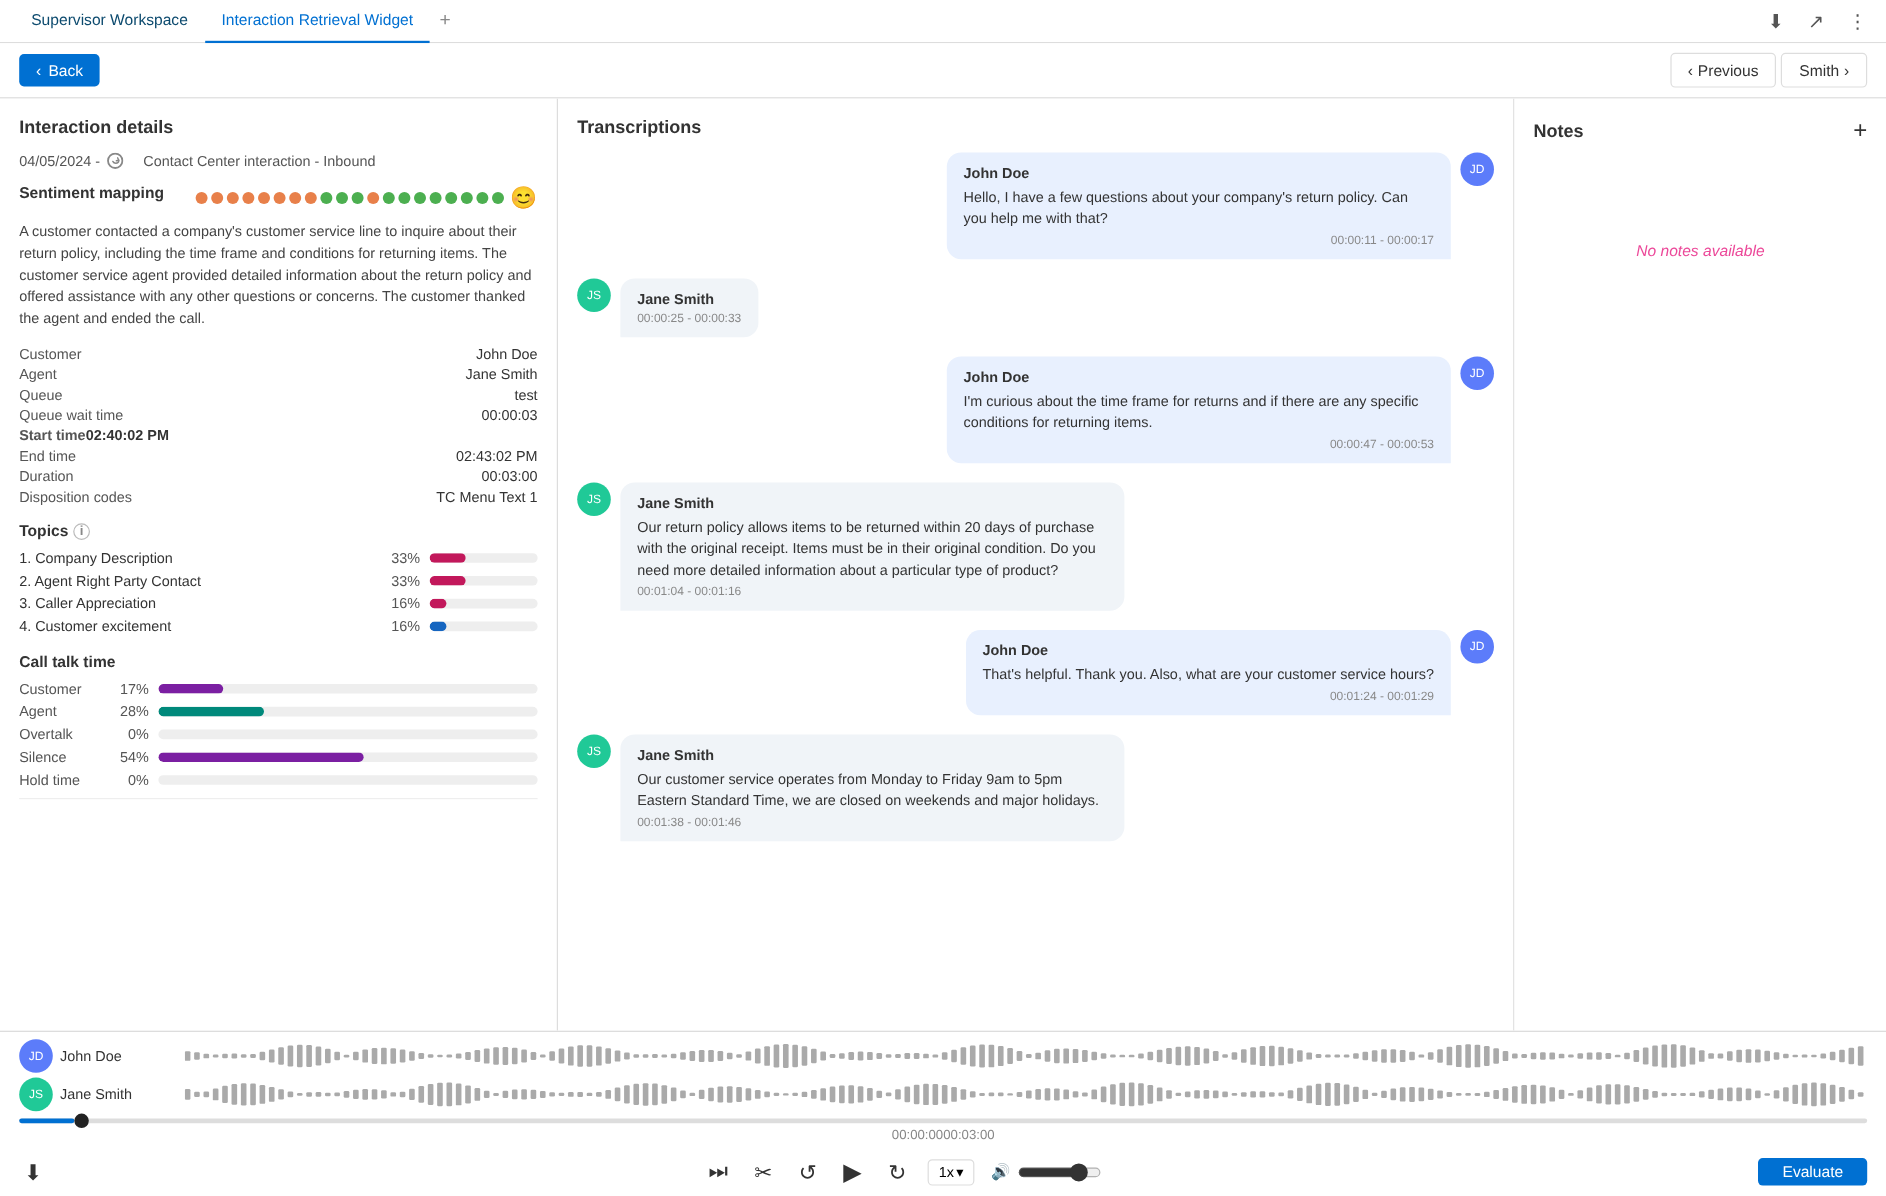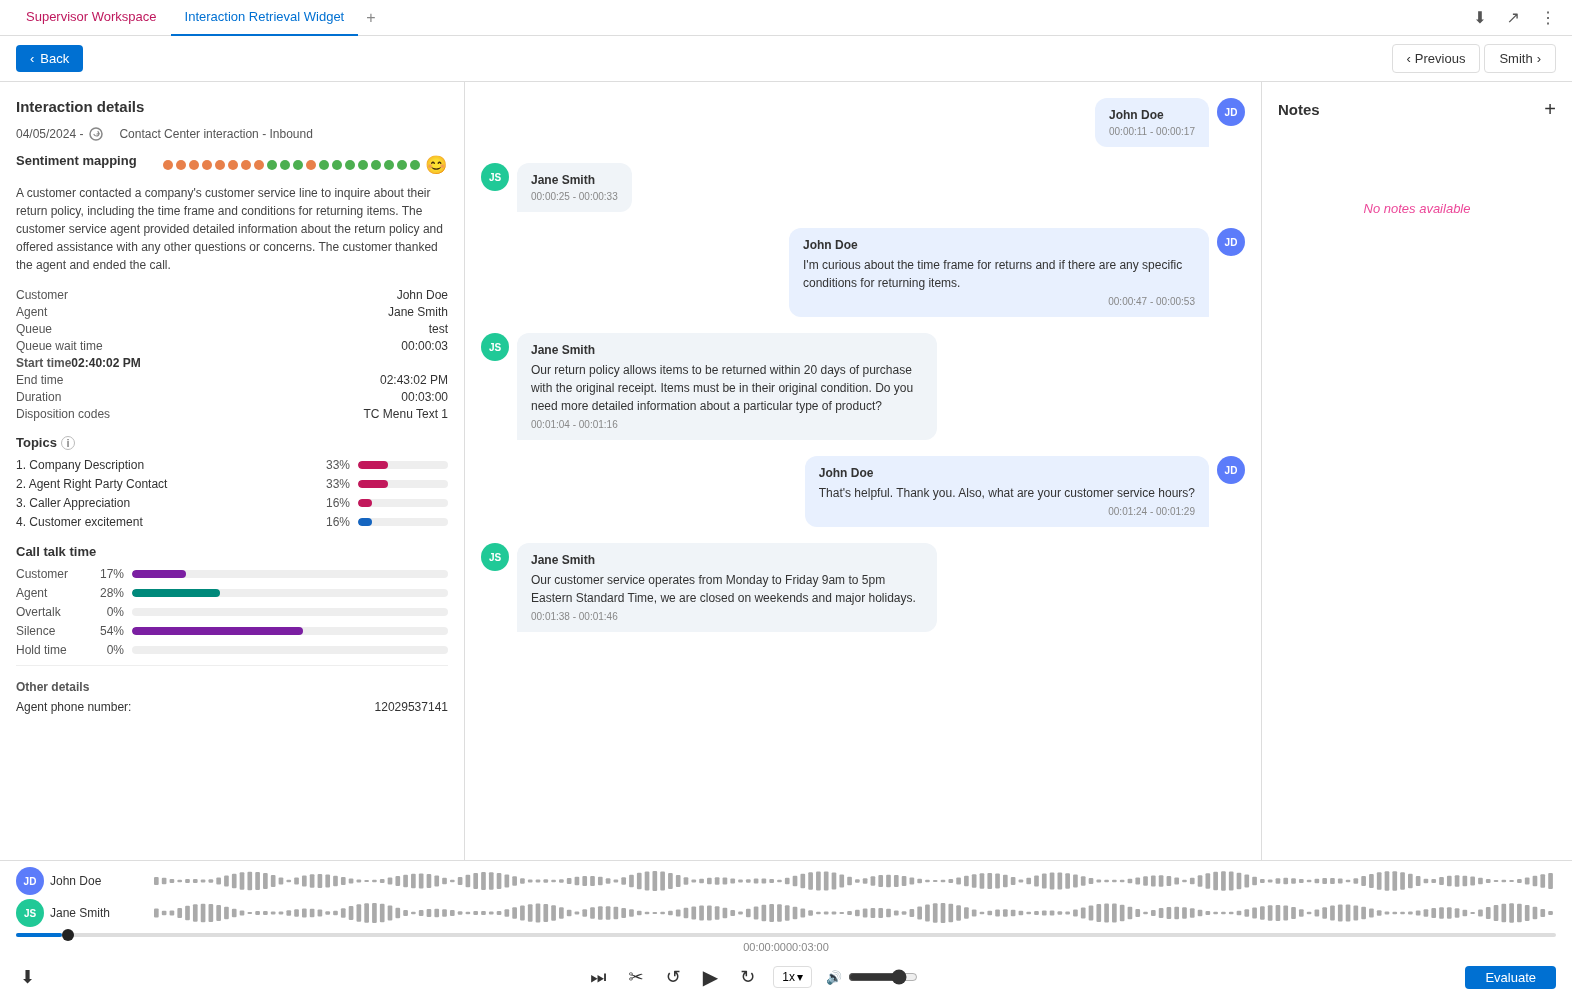--- a/index.html
+++ b/index.html
@@ -6,21 +6,21 @@
     body { font-family: -apple-system, BlinkMacSystemFont, 'Segoe UI', sans-serif; font-size: 13px; background: #f5f5f5; color: #333; height: 997px; overflow: hidden; display: flex; flex-direction: column; }
 
     
     .tab-bar {
       display: flex; align-items: center; background: #fff;
       border-bottom: 1px solid #ddd; padding: 0 12px; height: 36px;
       flex-shrink: 0;
     }
     .tab {
       padding: 0 14px; height: 36px; display: flex; align-items: center;
-      font-size: 13px; cursor: pointer; color: #be185d; border-bottom: 2px solid transparent;
+      font-size: 13px; cursor: pointer; color: #0c4a6e; border-bottom: 2px solid transparent;
       white-space: nowrap;
     }
     .tab.active { color: #0070d2; border-bottom: 2px solid #0070d2; font-weight: 500; }
     .tab-add { margin-left: 4px; cursor: pointer; color: #888; font-size: 16px; padding: 4px; }
     .tab-bar-right { margin-left: auto; display: flex; gap: 12px; align-items: center; }
     .icon-btn { cursor: pointer; color: #555; font-size: 16px; padding: 4px; }
 
     
     .toolbar {
       display: flex; align-items: center; padding: 8px 16px;
@@ -77,21 +77,21 @@
     
     .middle-panel {
       flex: 1; background: #fff; border-right: 1px solid #ddd;
       overflow-y: auto; padding: 16px;
     }
 
     .msg-wrapper { margin-bottom: 16px; }
     .msg-right { display: flex; justify-content: flex-end; }
     .msg-left { display: flex; justify-content: flex-start; align-items: flex-start; gap: 8px; }
 
-    .avatar { width: 28px; height: 28px; border-radius: 50%; display: flex; align-items: center; justify-content: center; font-size: 10px; font-weight: 700; color: #fff; flex-shrink: 0; }
+    .avatar { width: 28px; height: 28px; border-radius: 50%; display: flex; align-items: center; justify-content: center; font-size: 10px; font-weight: 400; color: #fff; flex-shrink: 0; }
     .avatar-jd { background: #5c7cfa; }
     .avatar-js { background: #20c997; }
 
     .bubble-right { background: #e8f0fe; border-radius: 12px 12px 0 12px; padding: 10px 14px; max-width: 420px; }
     .bubble-left { background: #f0f4f8; border-radius: 12px 12px 12px 0; padding: 10px 14px; max-width: 420px; }
 
     .bubble-name { font-weight: 600; font-size: 12px; margin-bottom: 4px; }
     .bubble-text { font-size: 12px; line-height: 1.5; }
     .bubble-time { font-size: 10px; color: #888; margin-top: 4px; text-align: right; }
     .bubble-time-left { font-size: 10px; color: #888; margin-top: 4px; }
@@ -324,36 +324,31 @@
     <span class="talk-label">Hold time</span>
     <span class="talk-pct">0%</span>
     <div class="talk-bar-bg">
       <div class="talk-bar" style="width:0%;background:#ccc;"></div>
     </div>
   </div>
       </div>
 
     <div class="divider"></div>
 
-    <div class="other-details">
-      <div class="other-label">Other details</div>
-      <div class="agent-phone">
-        <span>Agent phone number:</span>
-        <span>12029537141</span>
-      </div>
-    </div>
   </div>
 
   <div class="middle-panel">
+    <div class="panel-title">Transcriptions</div>
     <div id="messages-container">
         <div class="msg-wrapper">
       <div class="msg-right">
         <div>
           <div class="bubble-right">
             <div class="bubble-name">John Doe</div>
+            <div class="bubble-text">Hello, I have a few questions about your company's return policy. Can you help me with that?</div>
             <div class="bubble-time">00:00:11 - 00:00:17</div>
           </div>
         </div>
         <div class="avatar avatar-jd" style="margin-left:8px;">JD</div>
       </div>
     </div>
         <div class="msg-wrapper">
       <div class="msg-left">
         <div class="avatar avatar-js">JS</div>
         <div>

